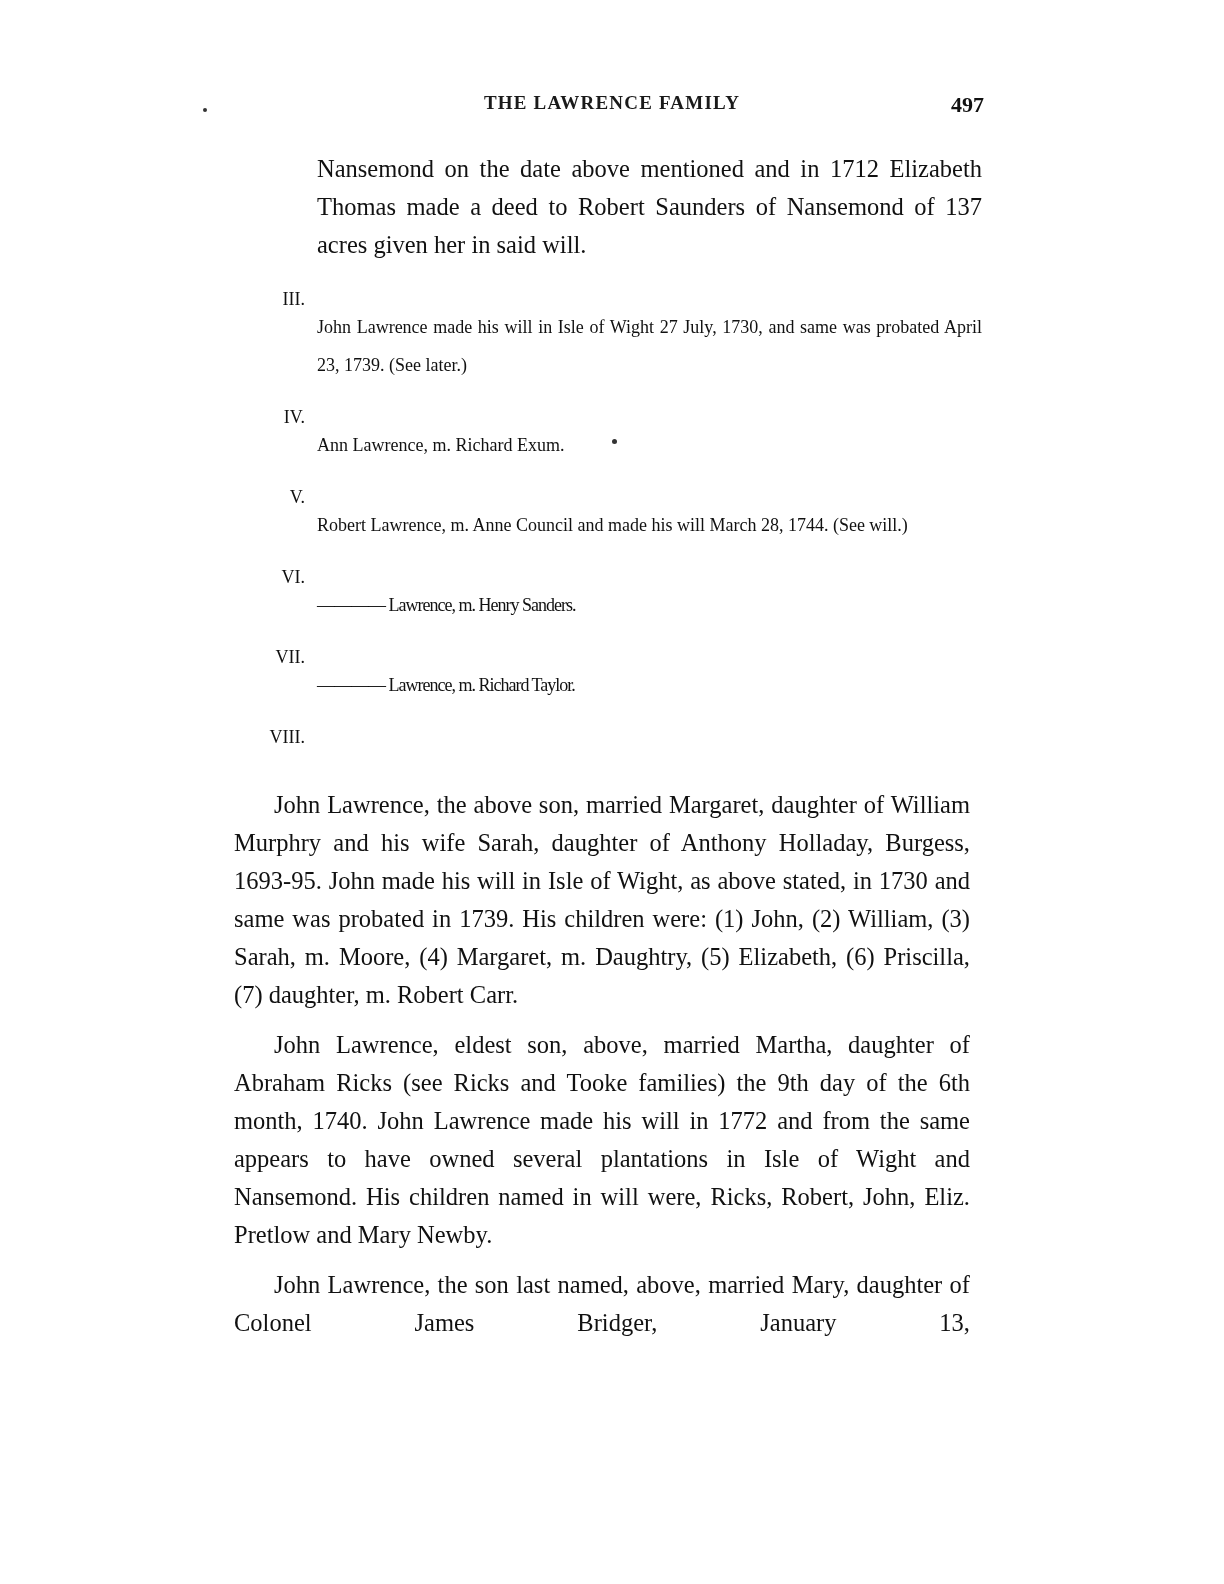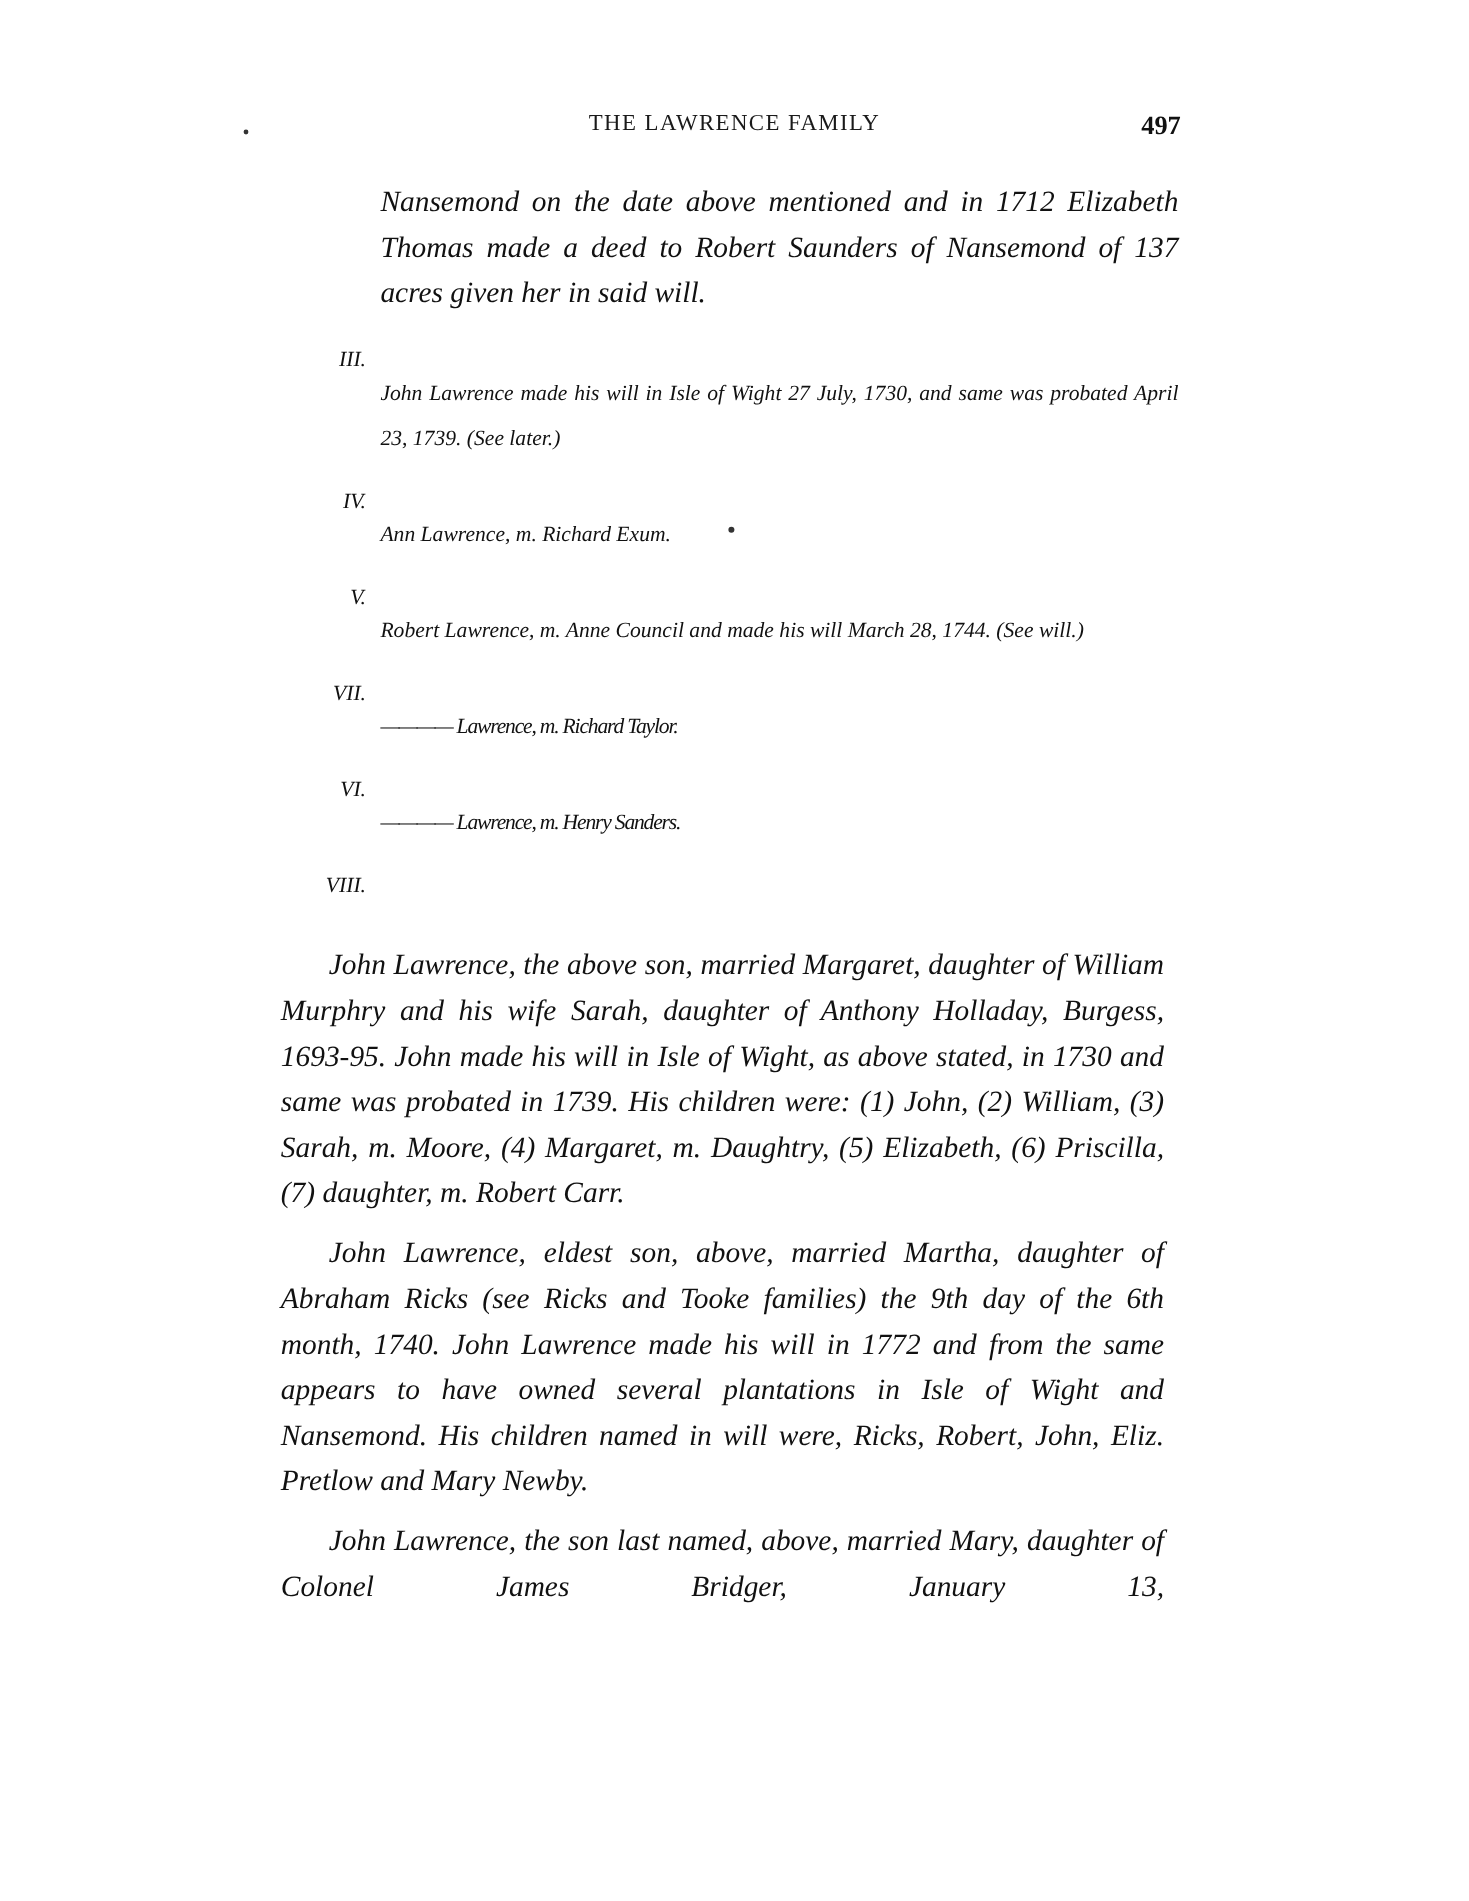--- a/index.html
+++ b/index.html
@@ -39,41 +39,40 @@
     border-radius: 50%;
   }
   .running-head {
     position: absolute;
     left: 0;
     top: 0;
     width: 1224px;
     text-align: center;
     font-size: 19px;
     letter-spacing: 1.2px;
-    font-weight: normal;
+    font-weight: bold;
     font-variant: small-caps;
     text-transform: uppercase;
     color: #1a1a1a;
   }
   .page-number {
     position: absolute;
     right: 240px;
     top: 0px;
     font-size: 22px;
     font-weight: bold;
     color: #111;
     margin-left: 37px;
   }
 
   .body-col {
     position: absolute;
     left: 222px;
     top: 150px;
     width: 760px;
-    font-style: italic;
   }
 
   
   .cont-block {
     margin-left: 95px;
     width: 665px;
     font-size: 24.5px;
     line-height: 38px;
     text-align: justify;
     text-align-last: left;
@@ -165,27 +164,27 @@
           <span>Ann Lawrence, m. Richard Exum.</span><span class="stray-dot"></span>
         </div>
       </div>
 
       <div class="num-item">
         <div class="roman">V.</div>
         <div class="txt">Robert Lawrence, m. Anne Council and made his will March 28, 1744.   (See will.)</div>
       </div>
 
       <div class="num-item">
-        <div class="roman">VII.</div>
-        <div class="txt nojust emdash">———— Lawrence, m. Richard Taylor.</div>
+        <div class="roman">VI.</div>
+        <div class="txt nojust emdash">———— Lawrence, m. Henry Sanders.</div>
       </div>
 
       <div class="num-item">
-        <div class="roman">VI.</div>
-        <div class="txt nojust emdash">———— Lawrence, m. Henry Sanders.</div>
+        <div class="roman">VII.</div>
+        <div class="txt nojust emdash">———— Lawrence, m. Richard Taylor.</div>
       </div>
 
       <div class="num-item">
         <div class="roman">VIII.</div>
       </div>
 
     </div>
 
     <div class="paras">
       <p class="para">John Lawrence, the above son, married Margaret, daughter of William Murphry and his wife Sarah, daughter of Anthony Holladay, Burgess, 1693-95.   John made his will in Isle of Wight, as above stated, in 1730 and same was probated in 1739.   His children were: (1) John, (2) William, (3) Sarah, m. Moore, (4) Margaret, m. Daughtry, (5) Elizabeth, (6) Priscilla, (7) daughter, m. Robert Carr.</p>

